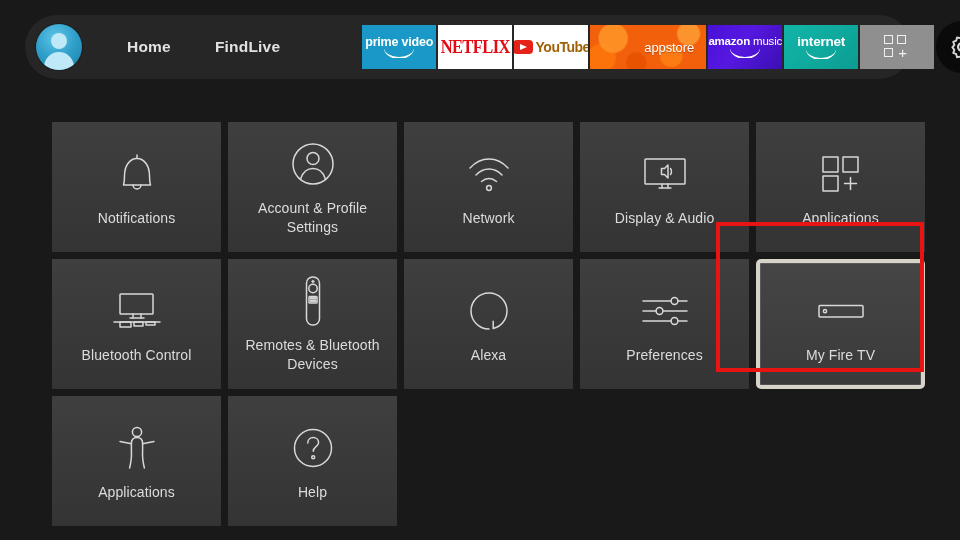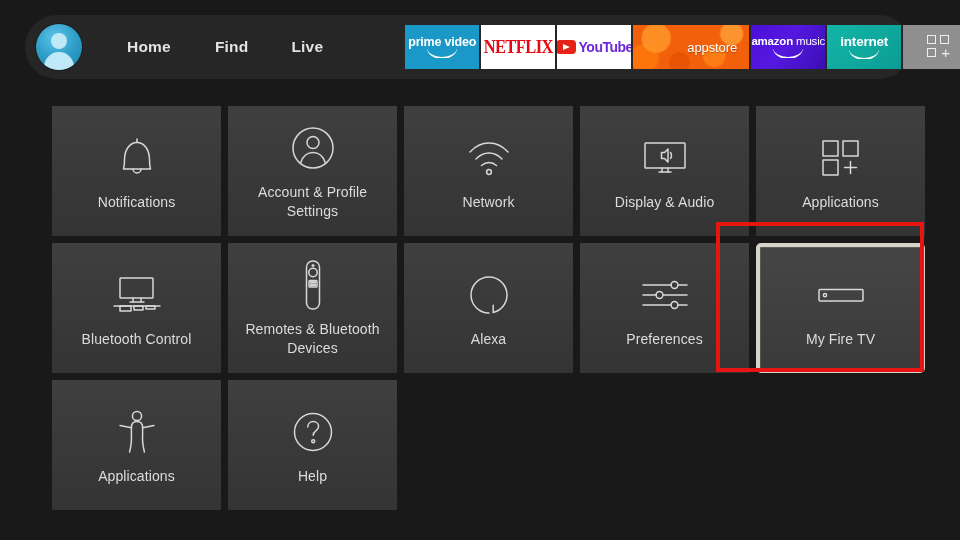--- a/index.html
+++ b/index.html
@@ -57,21 +57,21 @@
   .nav-link {
     font-size: 15.5px;
     font-weight: bold;
     color: #e2e2e2;
     letter-spacing: 0.2px;
     cursor: pointer;
     white-space: nowrap;
   }
   #nav-home  { margin-left: 45px; }
   #nav-find  { margin-left: 44px; }
-  #nav-live  { margin-left: 43px; }
+  #nav-live  { }
 
   #app-tiles {
     display: flex;
     align-items: center;
     margin-left: 82px;
     gap: 2px;
   }
   .app-tile {
     width: 74px;
     height: 44px;
@@ -102,21 +102,21 @@
     font-size: 12.5px; font-weight: bold; color: #fff;
     letter-spacing: -0.2px; line-height: 1;
   }
   .lbl-netflix {
     font-family: "Liberation Serif", serif;
     font-size: 16.5px; font-weight: bold; color: #e50914;
     letter-spacing: -0.6px;
     transform: scaleY(1.15);
   }
   .lbl-youtube {
-    font-size: 14px; font-weight: bold; color: #6d28d9;
+    font-size: 14px; font-weight: bold; color: #a16207;
     letter-spacing: -0.5px;
   }
   .yt-play {
     display: inline-block;
     width: 20px; height: 14px;
     background: #e62117;
     border-radius: 4px;
     margin-right: 3px;
     position: relative;
     vertical-align: middle;
@@ -182,21 +182,21 @@
     display: flex; align-items: center; justify-content: center;
     margin-left: 2px;
     cursor: pointer;
     flex: 0 0 auto;
   }
 
   
   #tile-grid {
     position: absolute;
     left: 52px;
-    top: 106px;
+    top: 122px;
     width: 856px;
     display: grid;
     grid-template-columns: repeat(5, 169px);
     grid-auto-rows: 130px;
     column-gap: 2px;
     row-gap: 4px;
     gap: 7px;
   }
   .tile {
     background: linear-gradient(to bottom, #3f3f3f 0%, #3b3b3b 35%, #343434 100%);

